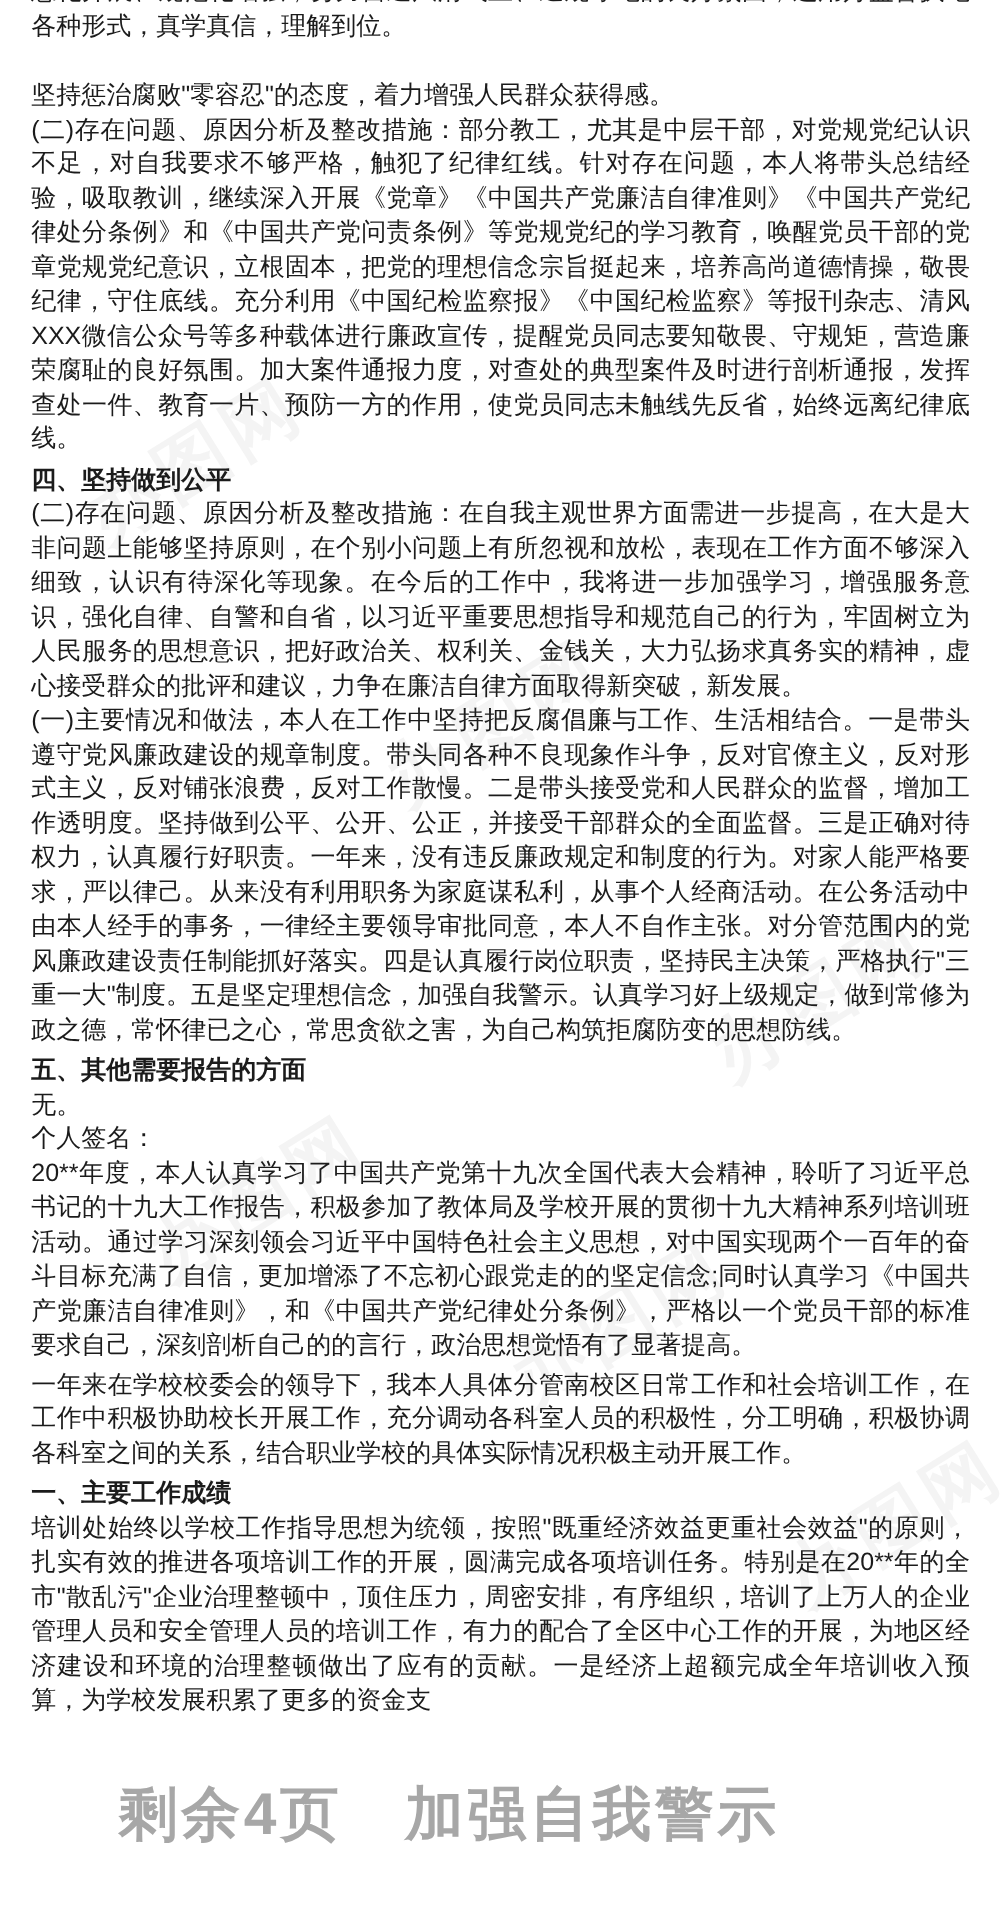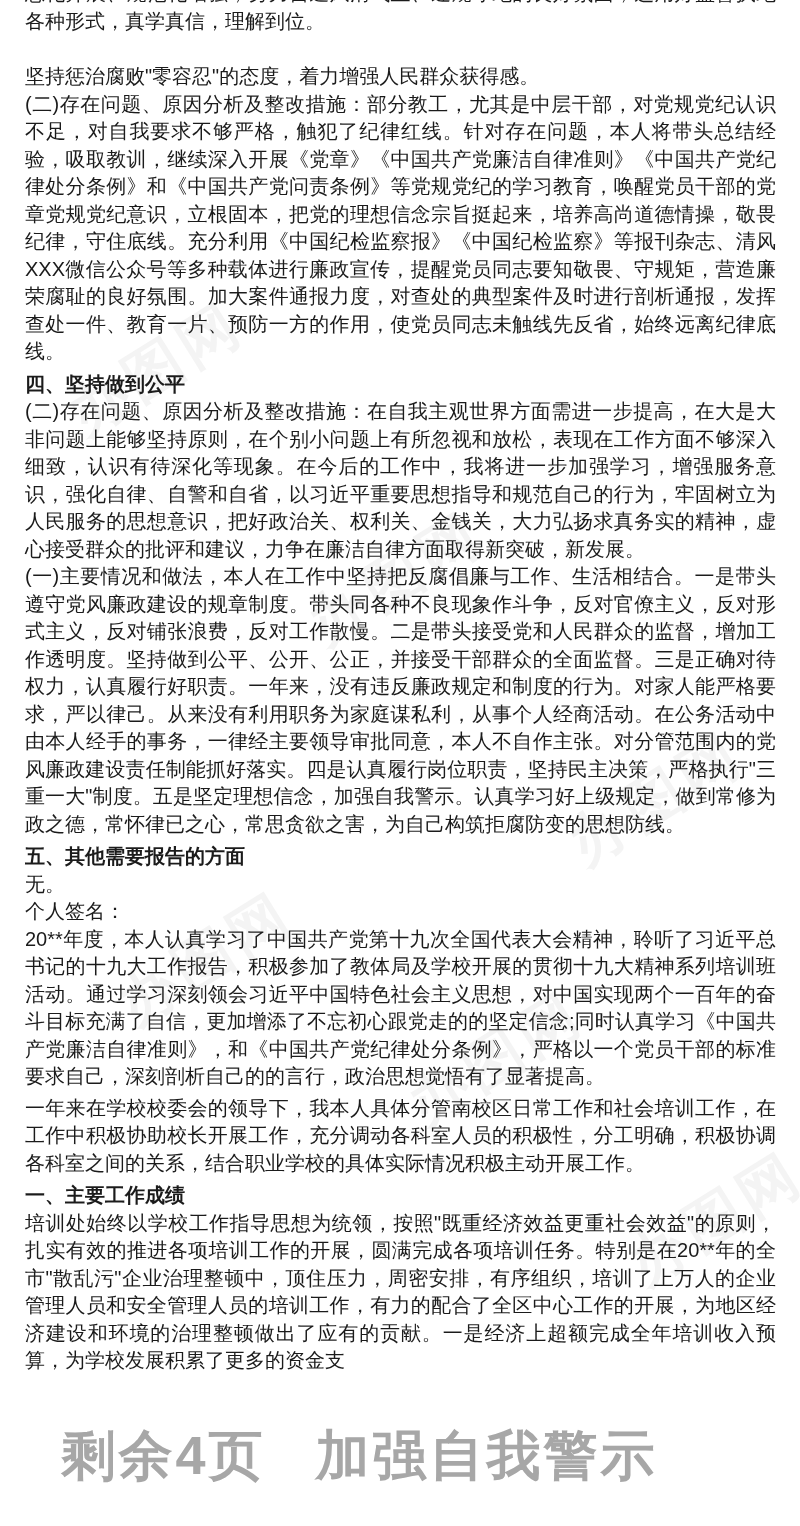--- a/index.html
+++ b/index.html
@@ -38,21 +38,21 @@
     pointer-events: none;
   }
   .preview-banner {
     position: absolute;
     top: 1420px;
     left: 0;
     width: 719px;
     display: flex;
     justify-content: center;
     gap: 50px;
-    font-size: 54px;
+    font-size: 47px;
     font-weight: bold;
     color: #a7a7a7;
     letter-spacing: 3px;
     white-space: nowrap;
   }
 </style>
 </head>
 <body>
 
 <div class="page">

